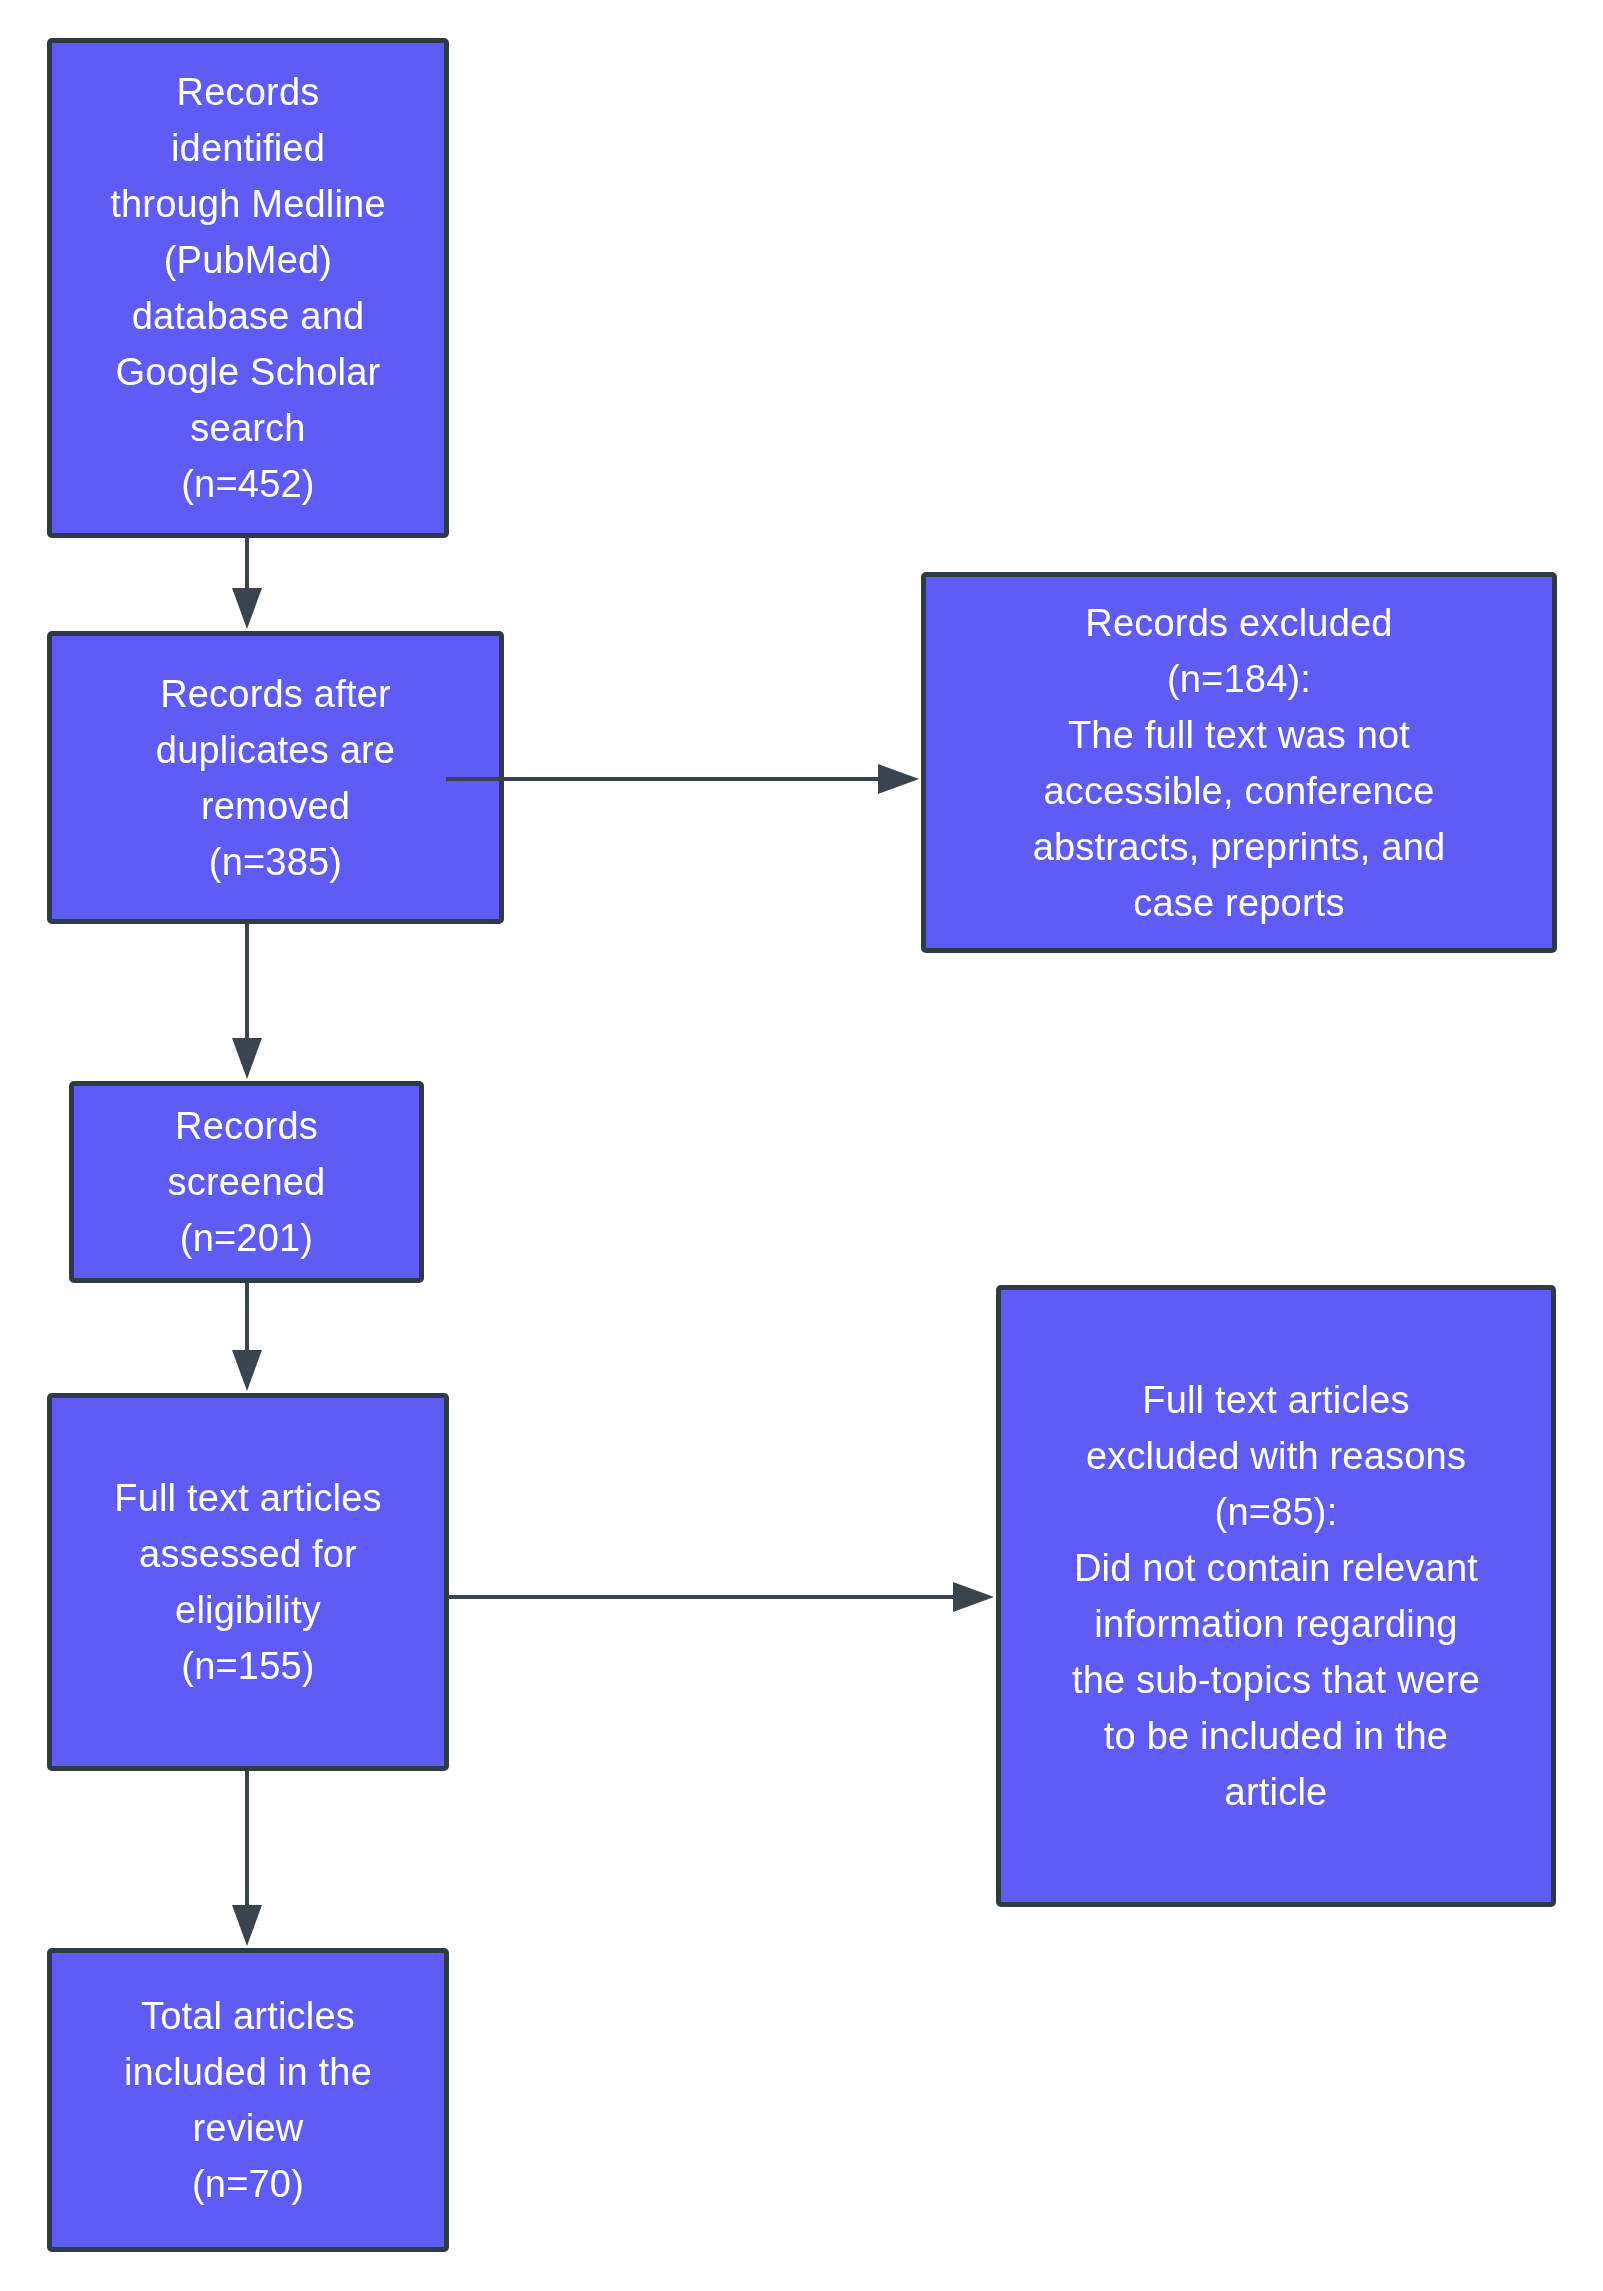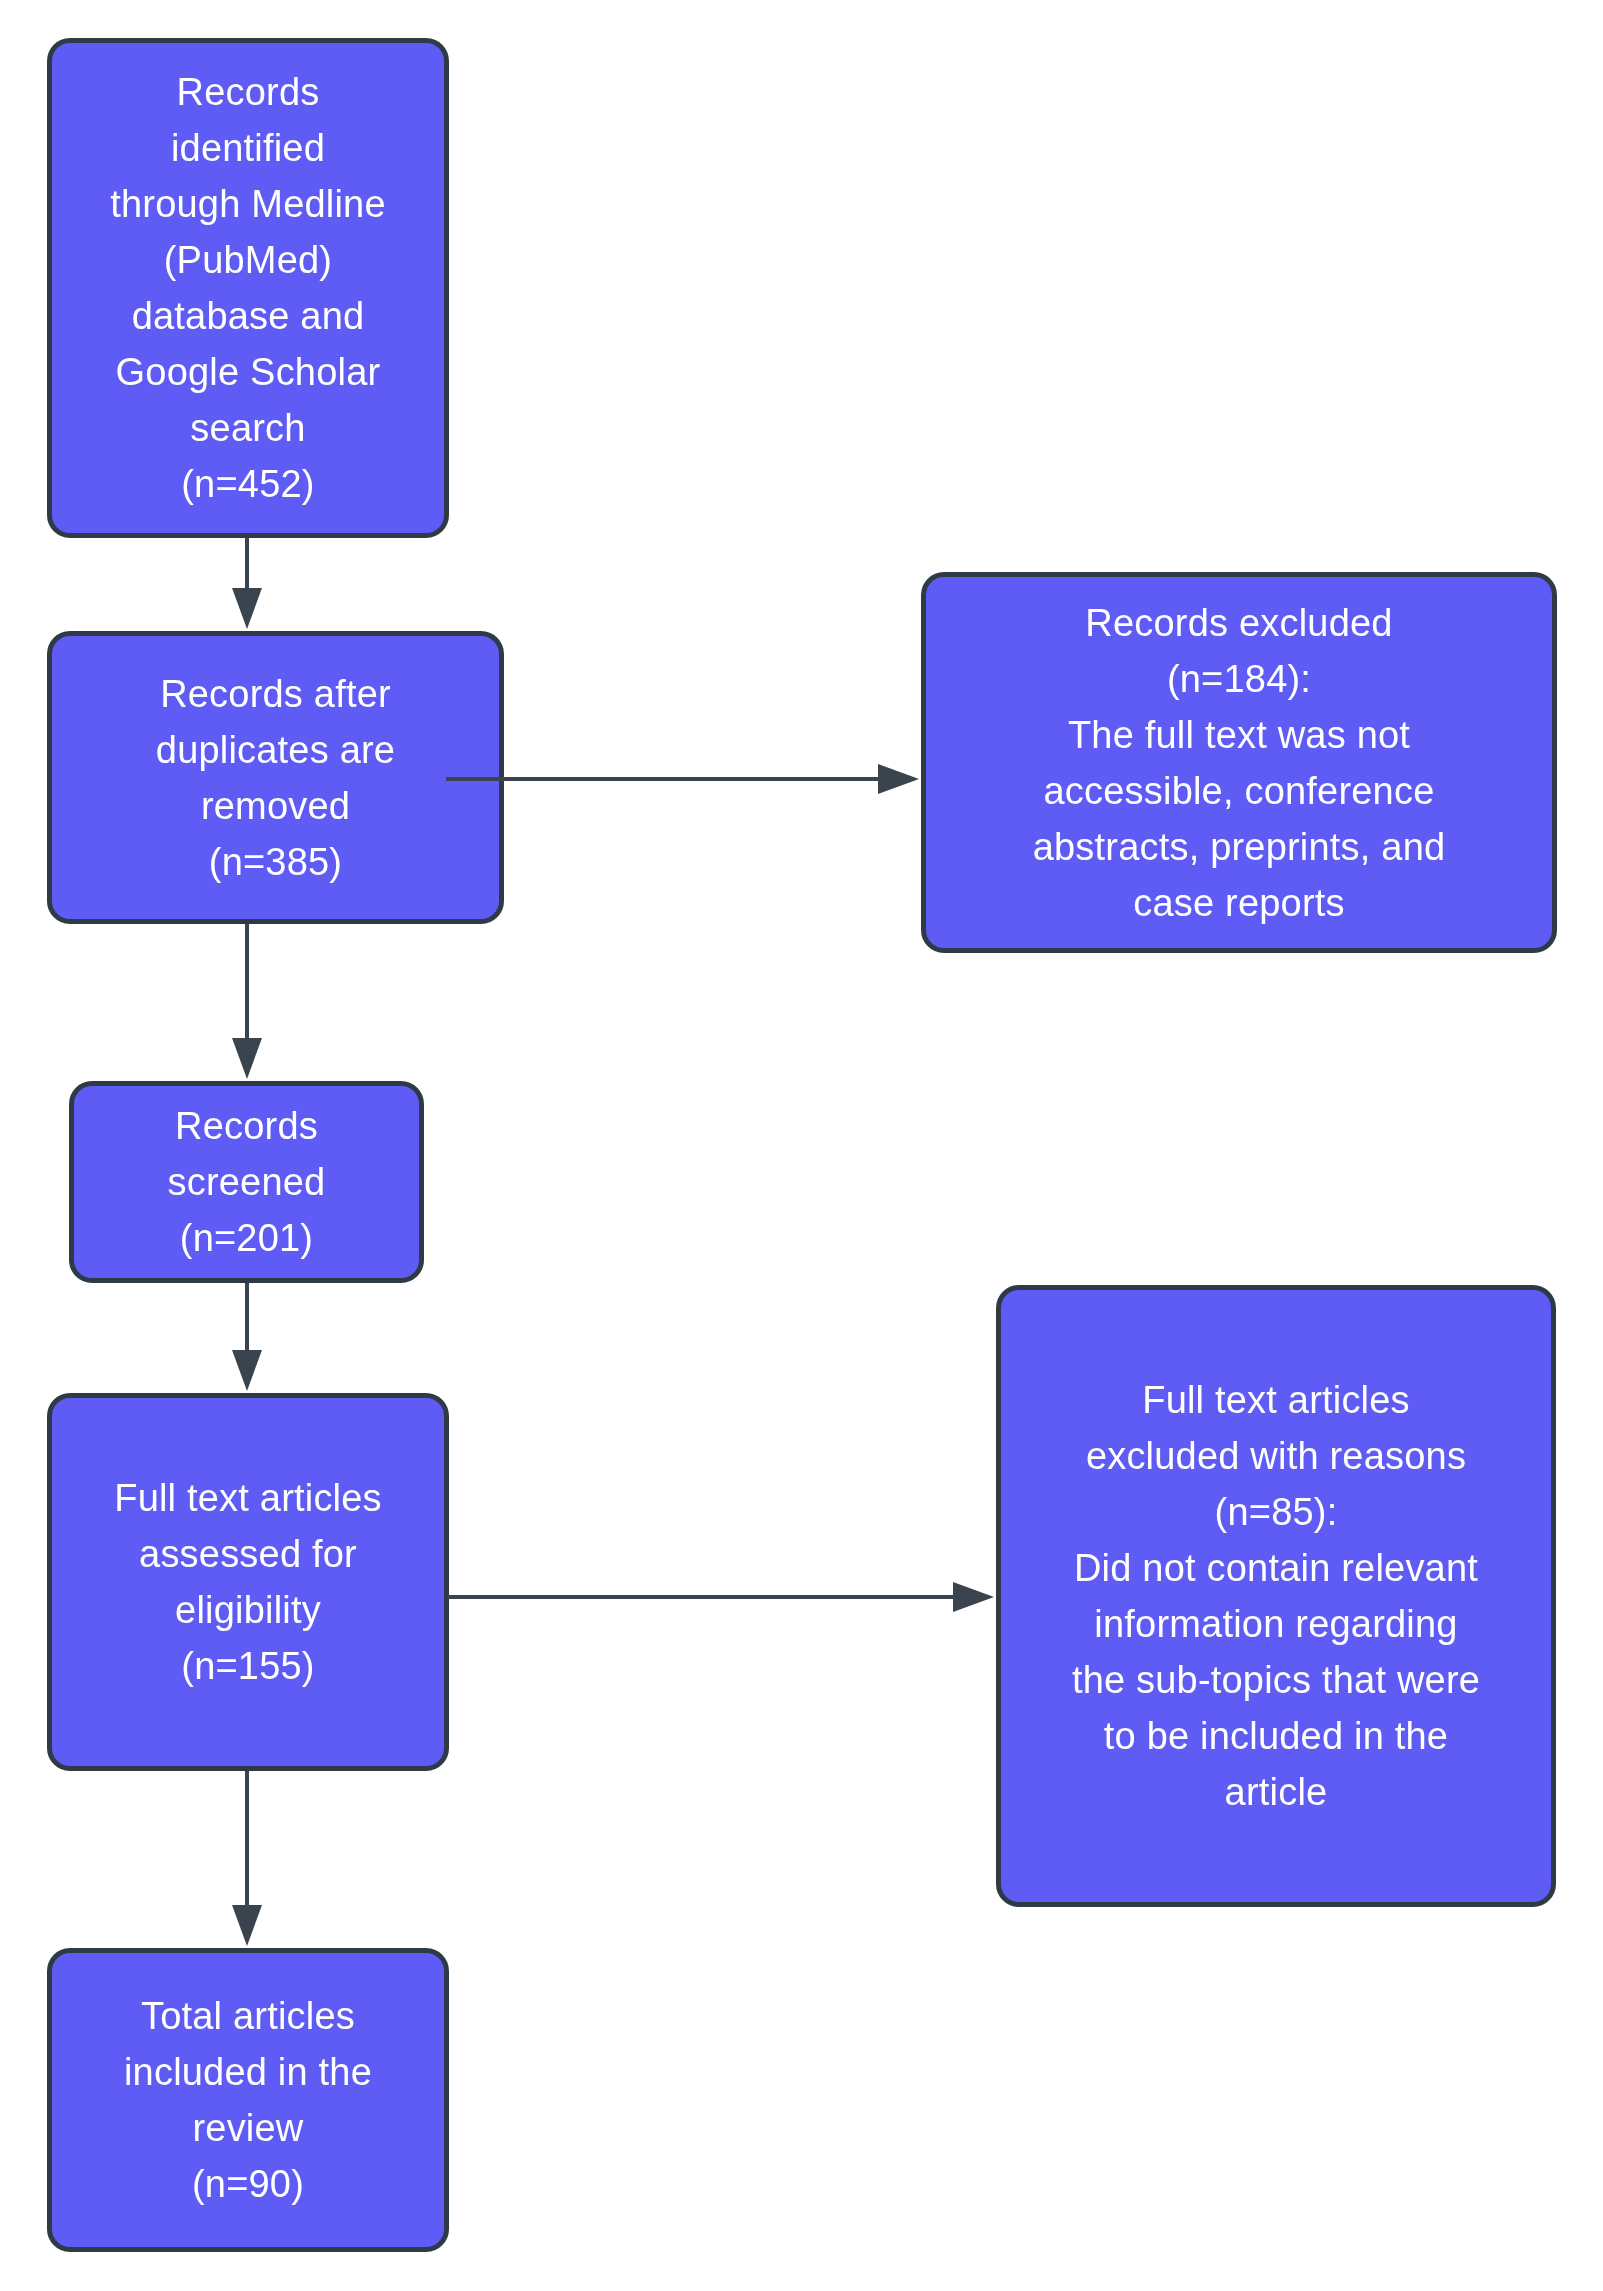--- a/index.html
+++ b/index.html
@@ -17,21 +17,21 @@
     width: 1603px;
     height: 2292px;
     background: var(--background, #ffffff);
     overflow: hidden;
   }
   .node {
     position: absolute;
     box-sizing: border-box;
     background: var(--node-fill, #5f5cf5);
     border: 5.4px solid var(--node-border, #2e3a46);
-    border-radius: 23px;
+    border-radius: 5px;
     color: var(--node-text, #ffffff);
     display: flex;
     align-items: center;
     justify-content: center;
     text-align: center;
     font-size: 38px;
     line-height: 56px;
     white-space: pre-line;
     letter-spacing: 0.2px;
   }
@@ -108,21 +108,21 @@
 (n=201)</div>
 
   <div class="node" id="node-assessed">Full text articles
 assessed for
 eligibility
 (n=155)</div>
 
   <div class="node" id="node-included">Total articles
 included in the
 review
-(n=90)</div>
+(n=70)</div>
 
   <div class="node" id="node-records-excluded">Records excluded
 (n=184):
 The full text was not
 accessible, conference
 abstracts, preprints, and
 case reports</div>
 
   <div class="node" id="node-fulltext-excluded">Full text articles
 excluded with reasons

